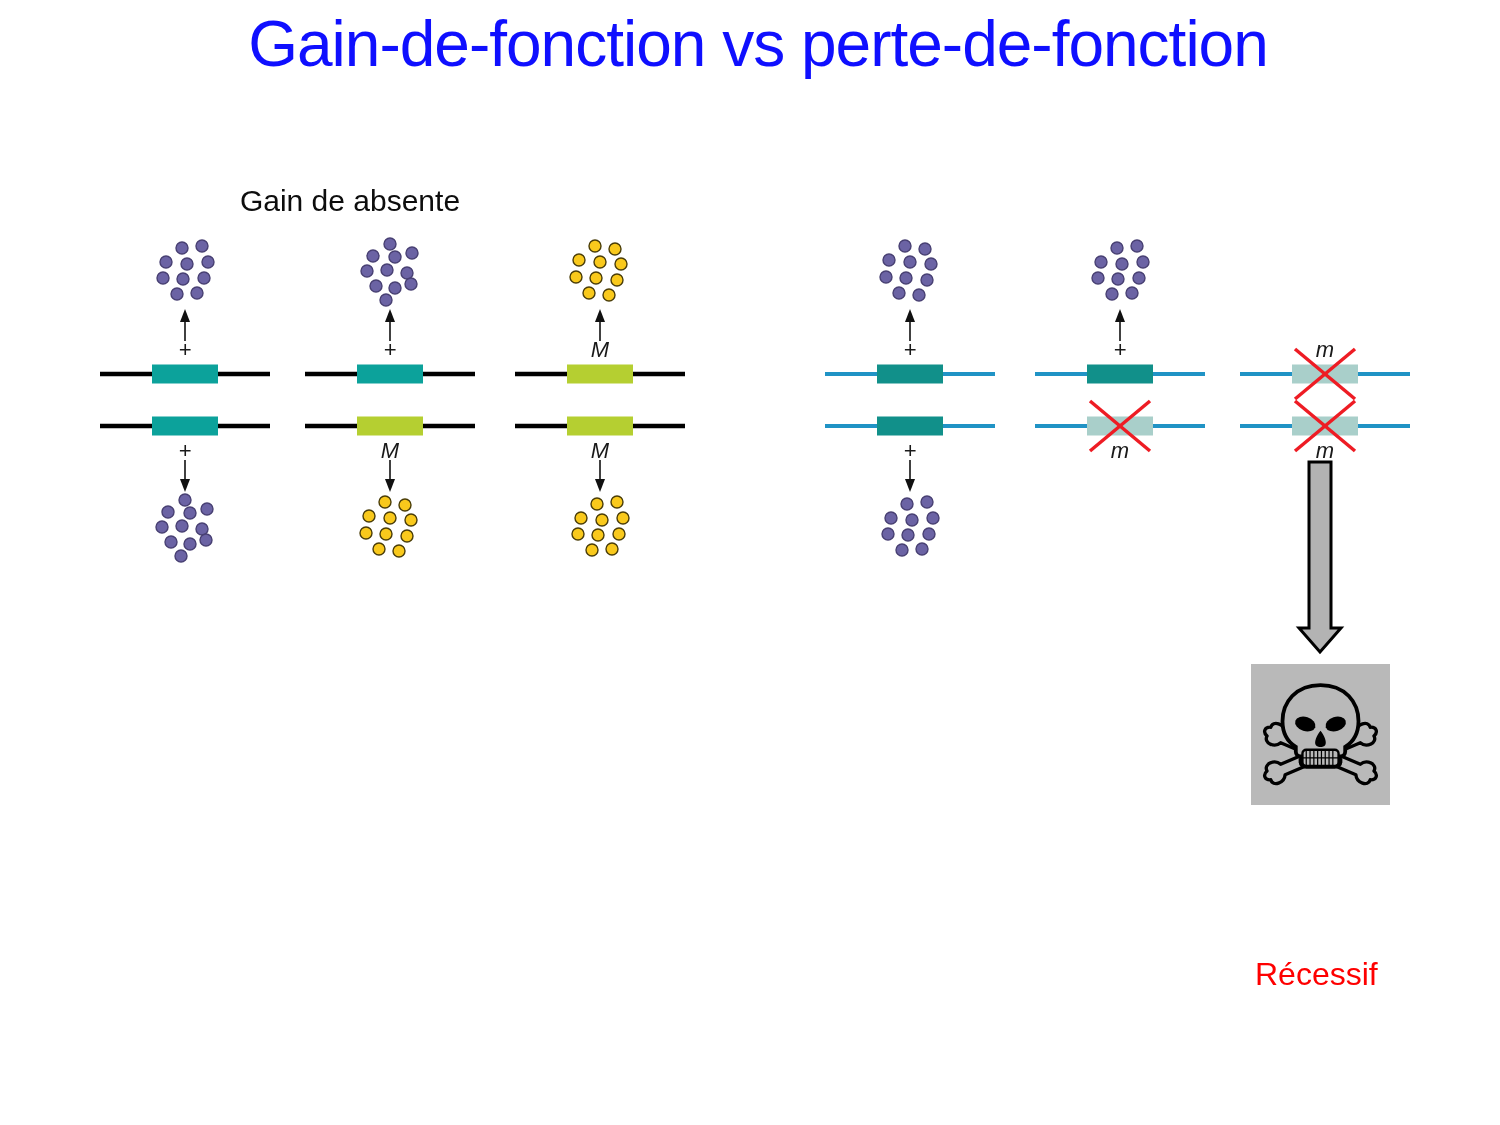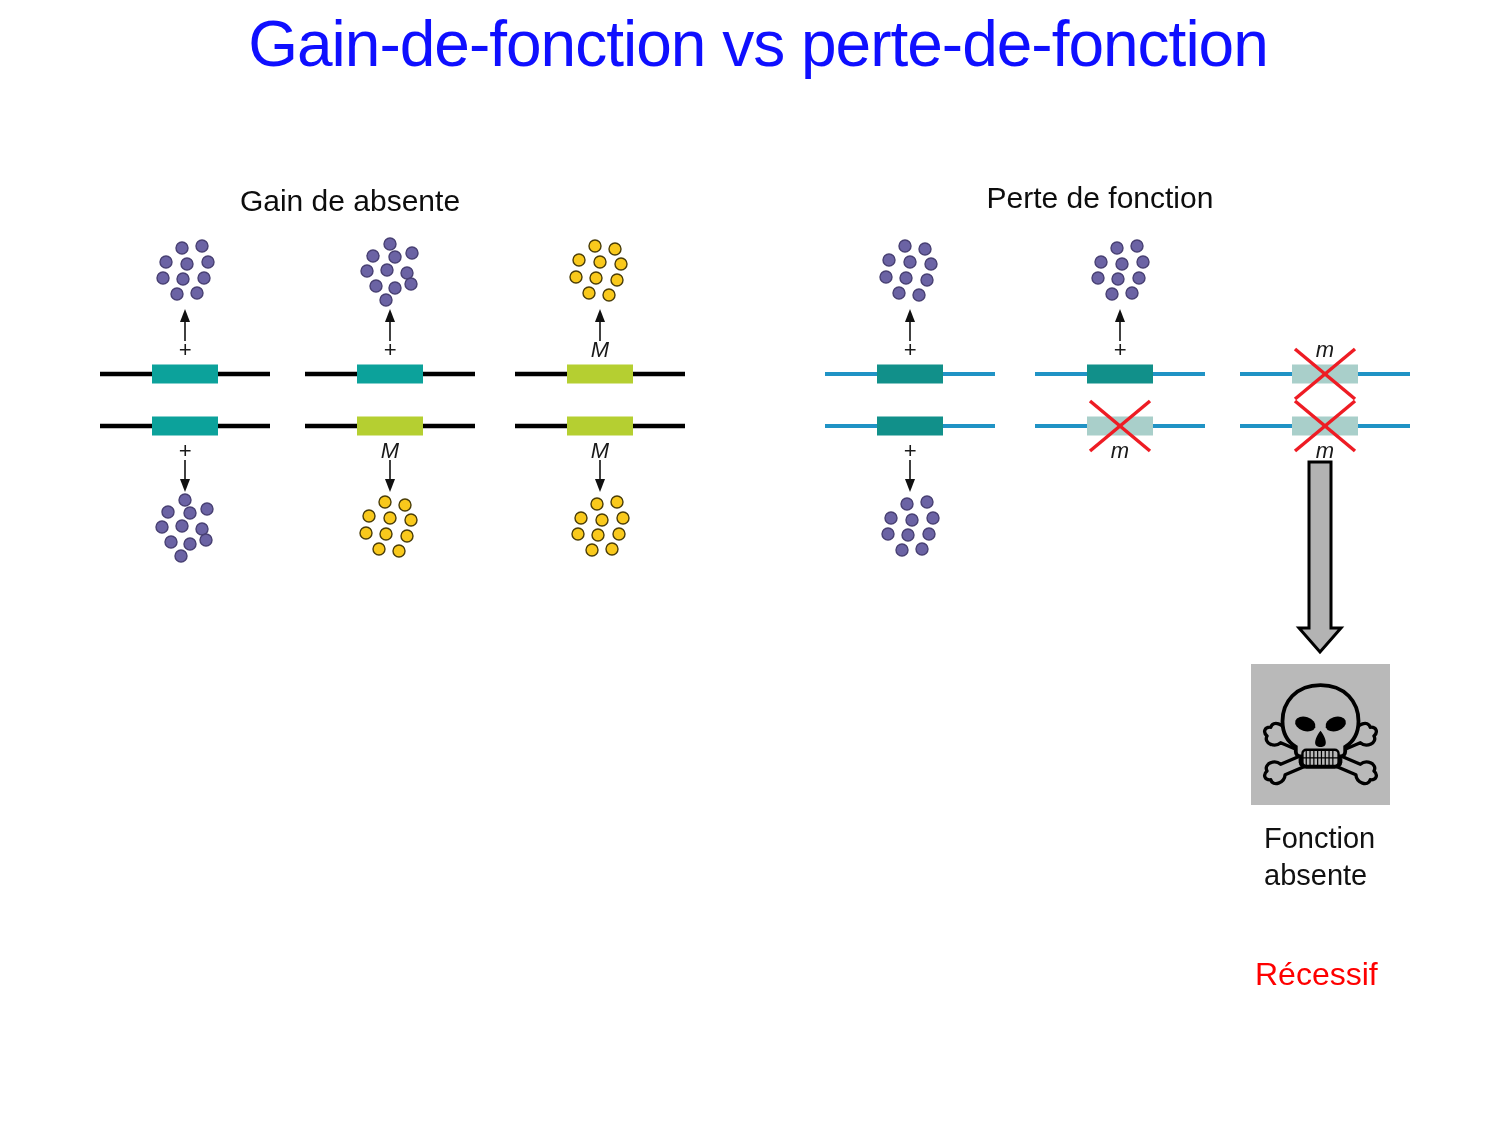--- a/index.html
+++ b/index.html
@@ -19,21 +19,20 @@
   .recessif{position:absolute;left:1255px;top:956px;font-size:32px;text-align:center;}
 </style>
 </head>
 <body>
 
 <div class="slide">
 
   <h1 class="title" id="title" style="color: rgb(15, 15, 255);">Gain-de-fonction vs perte-de-fonction</h1>
 
   <div class="heading heading-gain">Gain de absente</div>
-  <div class="heading heading-perte">Perte de fonction</div>
 
   <div id="columns-root">
       <svg width="170" height="350" class="col-svg" style="left: 100px; top: 228px;">
         <line x1="0" y1="146" x2="170" y2="146" stroke="#000000" stroke-width="4.5"></line>
         <rect x="52" y="136.5" width="66" height="19" fill="#0ca29b"></rect>
         <text x="85" y="129" text-anchor="middle" font-size="22" fill="#1a1a1a">+</text>
         <line x1="85" y1="93" x2="85" y2="113" stroke="#111" stroke-width="1.6"></line>
         <polygon points="85,81 80,94 90,94" fill="#111"></polygon>
         <circle cx="82" cy="20" r="6" fill="#6b63a4" stroke="#484073" stroke-width="1.4"></circle>
         <circle cx="102" cy="18" r="6" fill="#6b63a4" stroke="#484073" stroke-width="1.4"></circle>
@@ -217,20 +216,16 @@
           <line x1="67" y1="87" x2="67" y2="102"></line>
         <line x1="71" y1="87" x2="71" y2="102"></line>
           <line x1="75" y1="87" x2="75" y2="102"></line>
         <line x1="79" y1="87" x2="79" y2="102"></line>
           <line x1="83" y1="87" x2="83" y2="102"></line>
         <line x1="51" y1="94.5" x2="89" y2="94.5"></line>
       </g>
     </svg>
   </div>
 
-  <div class="caption">
-    <div>Fonction</div>
-    <div>absente</div>
-  </div>
 
   <div class="recessif" id="recessif" style="color: rgb(254, 0, 0);">Récessif</div>
 
 </div>
 
 </body></html>

